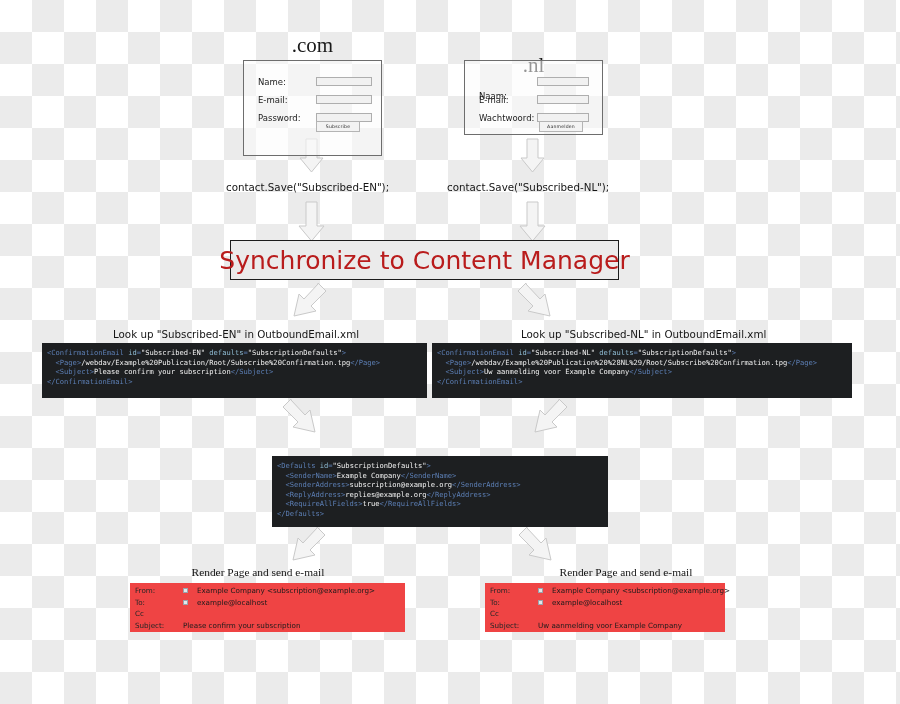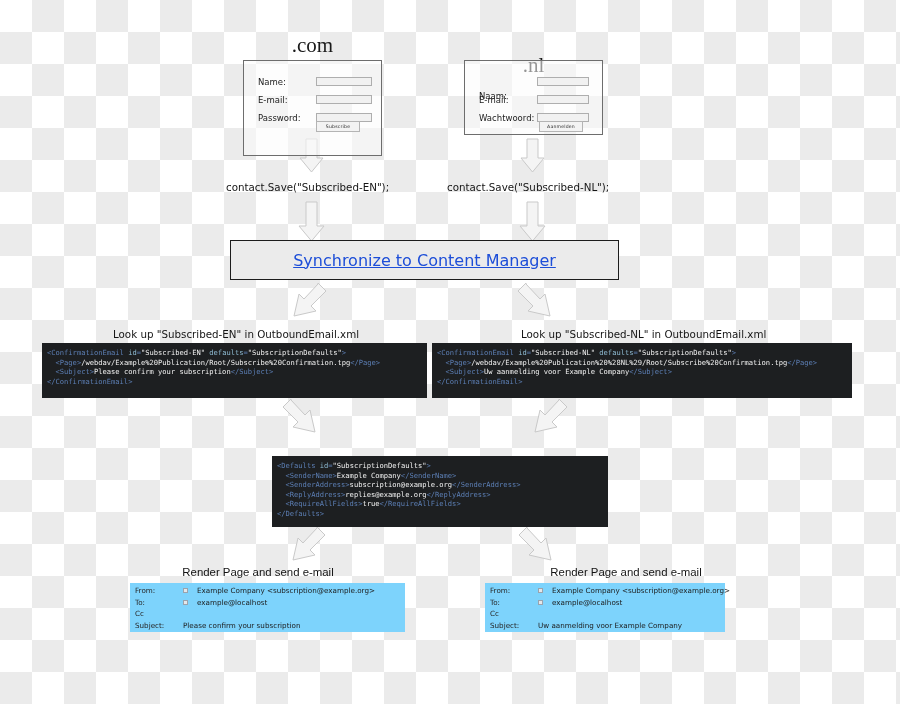--- a/index.html
+++ b/index.html
@@ -65,23 +65,22 @@
     font-family:"DejaVu Sans", sans-serif;
   }
 
   
   .process-box{
     border:1.6px solid #1c1c1c;background:#ebebeb;
     display:flex;align-items:center;justify-content:center;
     box-sizing:border-box;
   }
   .process-box span{
-    font-size:16px;color:#1d4ed8;white-space:nowrap;
-    font-family:"DejaVu Sans", sans-serif;
-    text-decoration:underline;
+    font-size:25px;color:#b91c1c;white-space:nowrap;
+    font-family:"DejaVu Sans", sans-serif;
   }
 
   
   .code-block{
     background:#1d1f21;
     box-sizing:border-box;
     padding:5px 6px 5px 5px;
     overflow:hidden;
   }
   .code-block pre{
@@ -91,21 +90,21 @@
     line-height:9.55px;
     color:#e8e8e8;
     white-space:pre;
   }
   .tg{color:#5c7fb5;}      
   .at{color:#8fbcd4;}      
   .vl{color:#f2f2f2;}      
 
   
   .mail-card{
-    background:#7dd3fc;
+    background:#ef4444;
     text-decoration:underline;
   }
   .mail-grid{
     position:absolute;left:0;top:0;
   }
   .mail-row{display:flex;align-items:center;height:11.5px;}
   .mail-key{
     width:48px;font-size:7.2px;color:#262626;
     font-family:"DejaVu Sans", sans-serif;
   }
@@ -114,21 +113,21 @@
     display:flex;align-items:center;gap:9px;
     font-family:"DejaVu Sans", sans-serif;
   }
   .mini-box{
     display:inline-block;width:5px;height:5px;
     border:1px solid #9aa3ad;background:#e4e7ea;
     box-sizing:border-box;flex:0 0 auto;
   }
   .mail-title{
     font-size:11.4px;color:#131313;text-align:center;white-space:nowrap;
-    font-family:Liberation Sans, sans-serif;
+    font-family:Liberation Serif, serif;
   }
   svg{display:block;overflow:visible;}
 </style>
 </head>
 <body>
 
 <div class="stage">
 
   <svg class="abs" style="left:0;top:0;width:900px;height:704px;">
     <defs>

